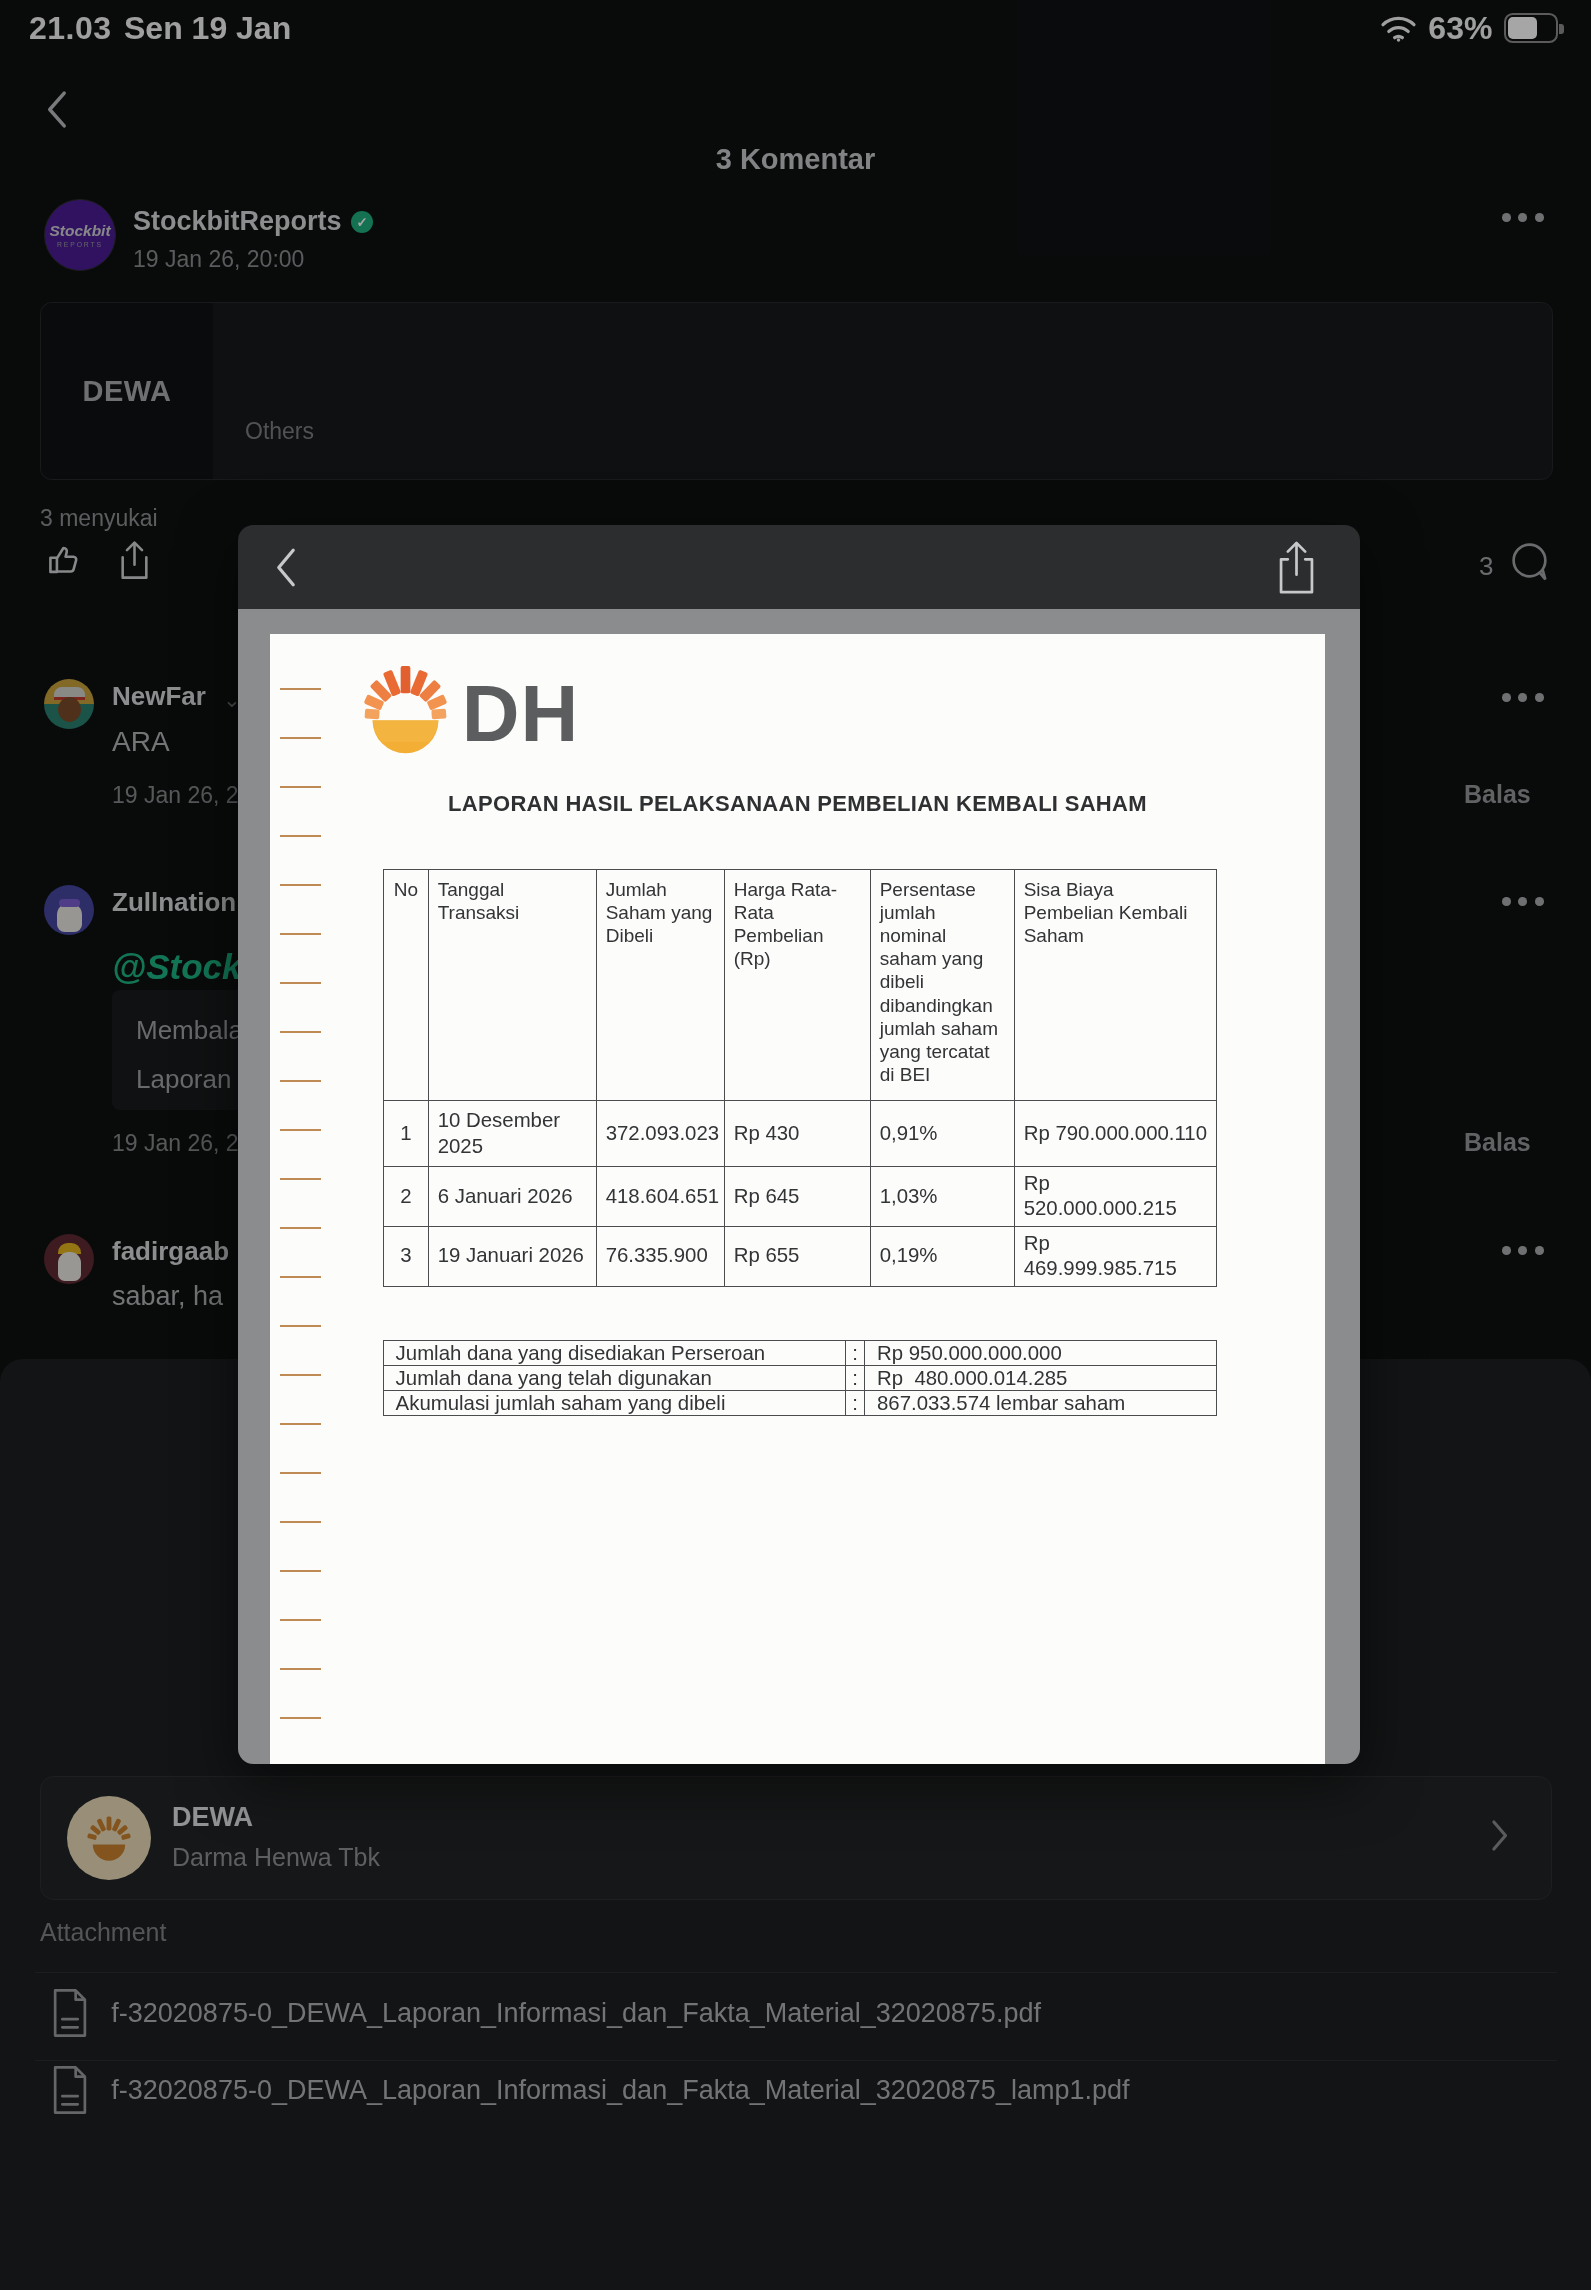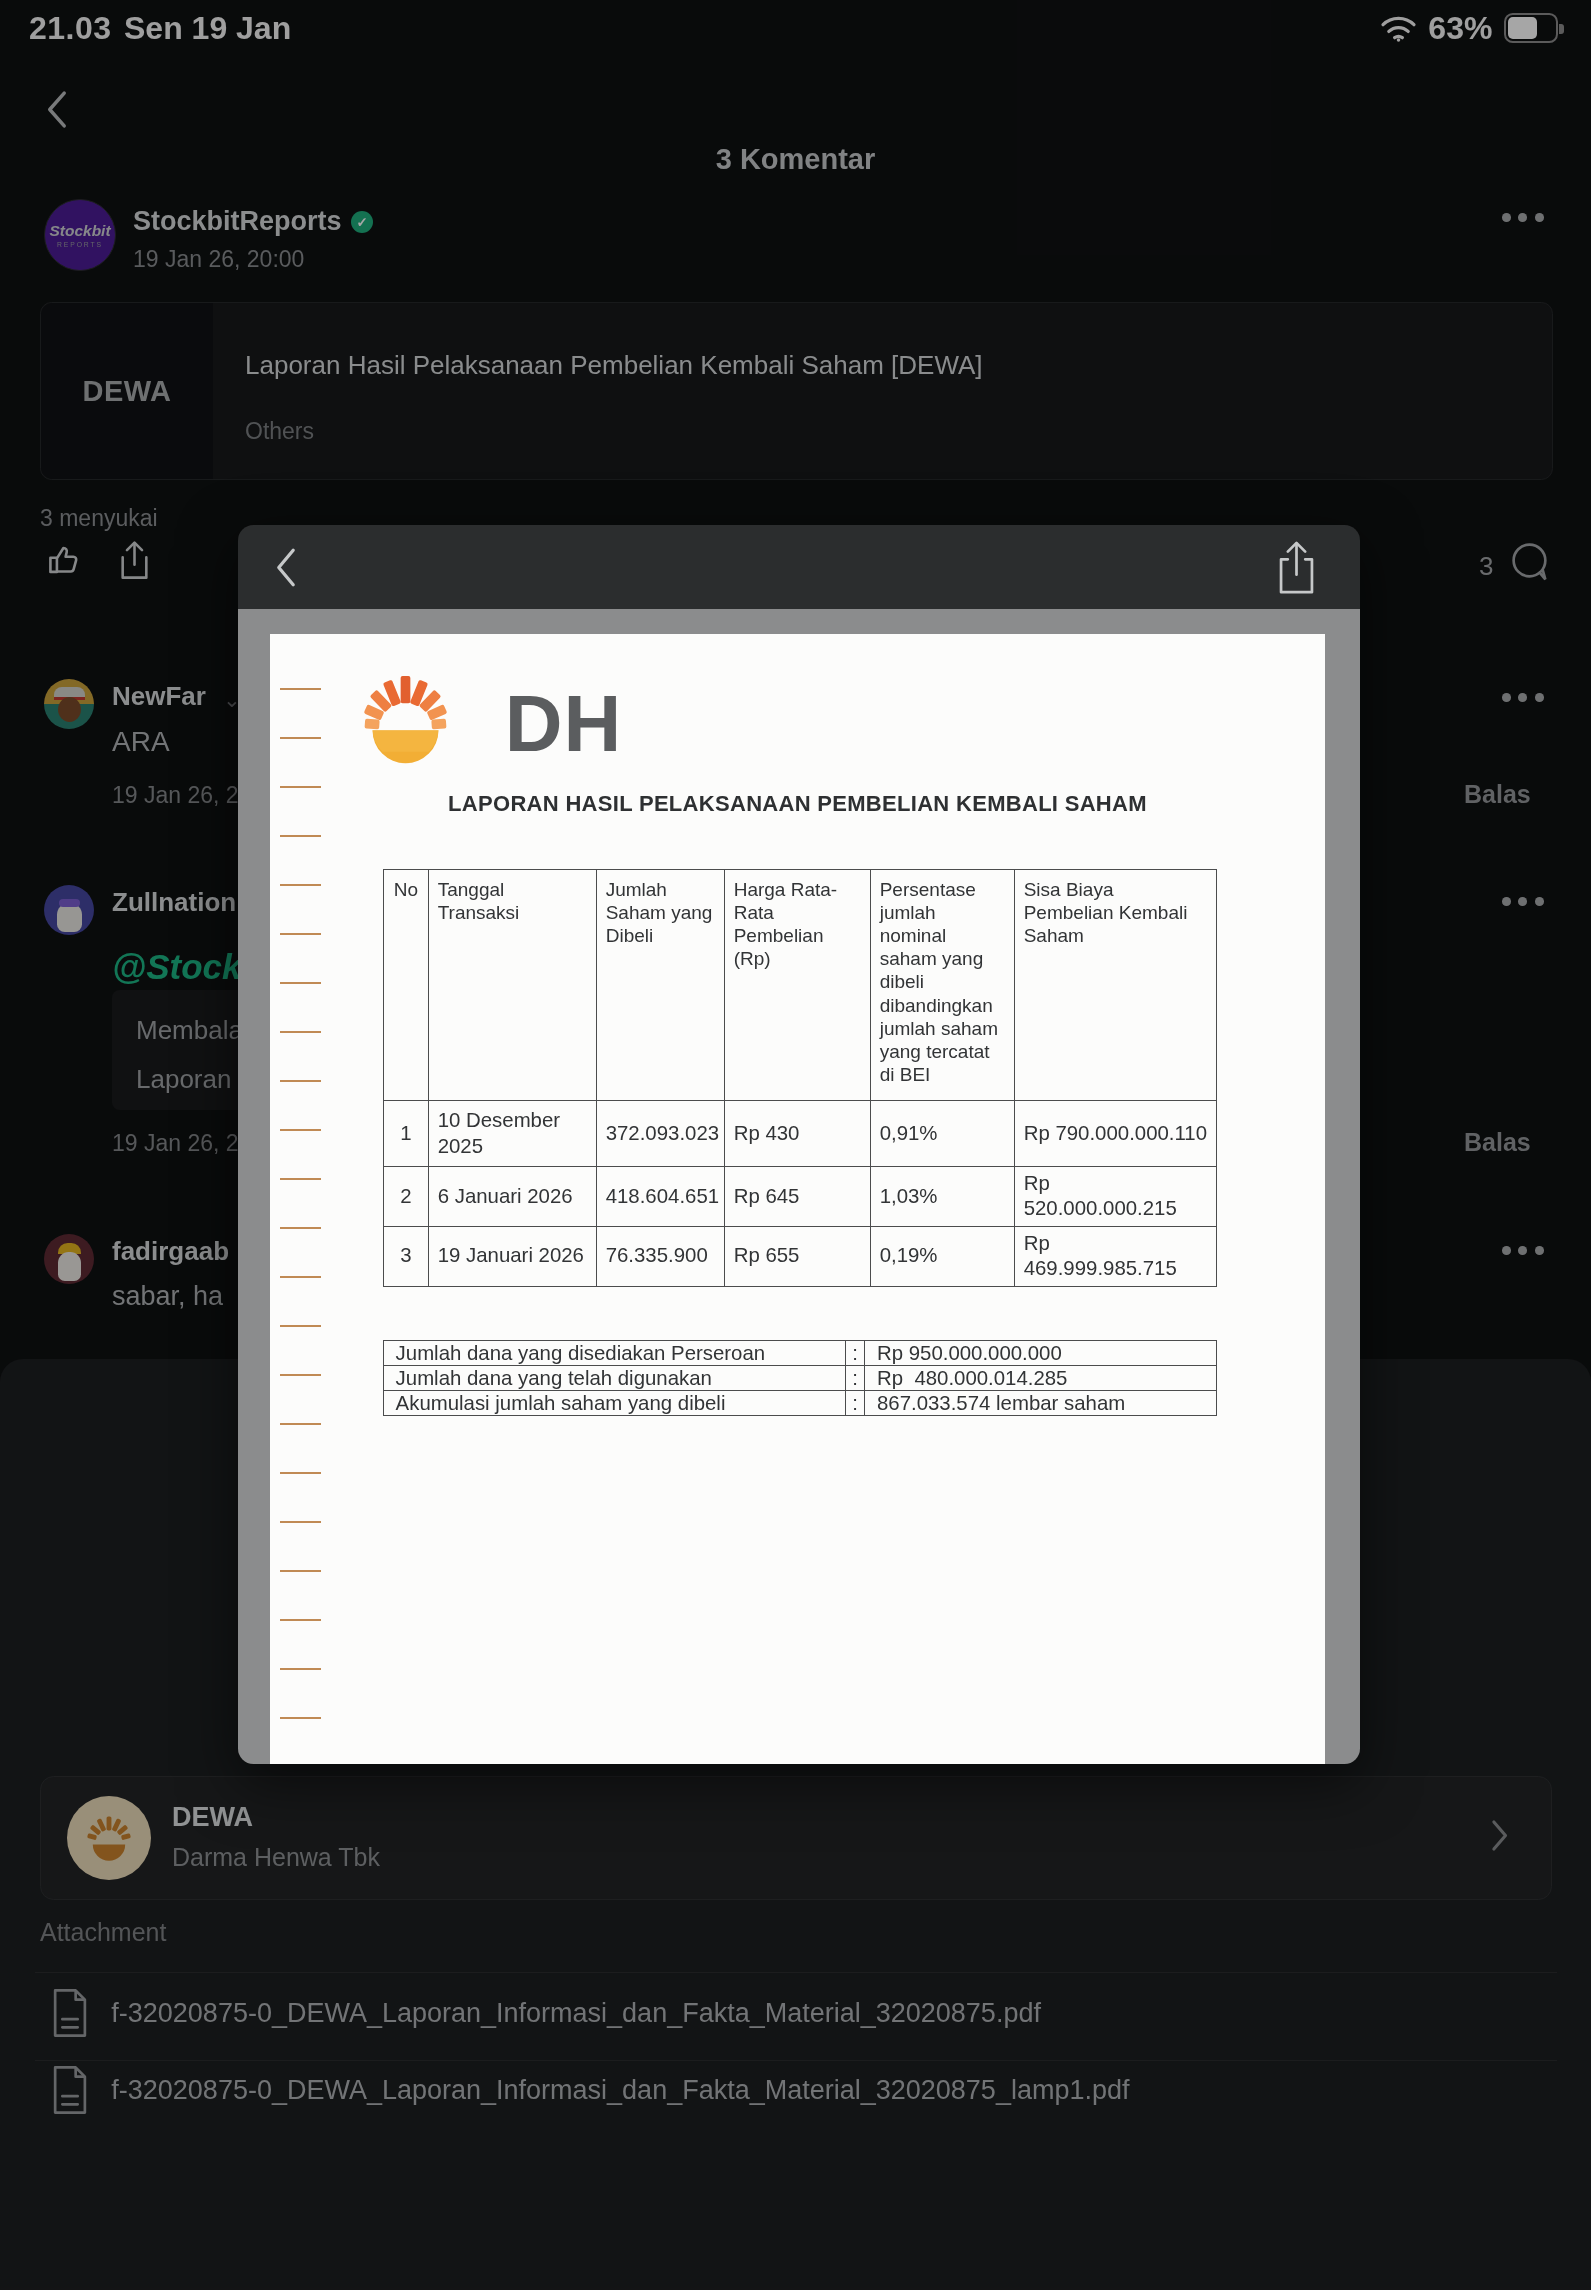--- a/index.html
+++ b/index.html
@@ -91,21 +91,21 @@
   
   .modal { position:absolute; left:238px; top:525px; width:1122px; height:1239px; z-index:10; border-radius:15.5px;
            box-shadow:0 17.5px 58px rgba(0,0,0,.55); }
   .modal-header { position:absolute; left:0; top:0; width:100%; height:84px; background:#2b2d2e; border-radius:15.5px 15.5px 0 0; }
   .modal-back { position:absolute; left:35px; top:20.4px; color:#c6c8c9; }
   .modal-share { position:absolute; right:41px; top:14.6px; color:#c6c8c9; }
   .viewer { position:absolute; left:0; top:84px; width:100%; height:1155px; background:#8b8c8d; border-radius:0 0 15.5px 15.5px; overflow:hidden; }
   .page { position:absolute; left:32px; top:25px; width:1055px; height:1130px; background:#fcfcfb; color:#323436; }
   .dash-col { position:absolute; left:9.7px; top:54px; width:41px; height:1050px;
               background:repeating-linear-gradient(to bottom, #c08a54 0 1.9px, transparent 1.9px 49px); }
-  .logo-row { position:absolute; left:87px; top:36px; display:flex;gap:43px; }
+  .logo-row { position:absolute; left:87px; top:26px; display:flex; }
   .logo-dh-text { font-size:80px; font-weight:700; color:#5b5d5f; letter-spacing:1px; margin-left:7.8px; margin-top:7.8px; }
   .doc-title { position:absolute; left:0; top:157px; width:100%; text-align:center; font-size:22px; font-weight:700;
                color:#2e3032; letter-spacing:0.3px; }
   table.doc { border-collapse:collapse; table-layout:fixed; }
   .doc-main { position:absolute; left:113px; top:235px; width:832px; }
   .doc td, .doc th { border:1.9px solid #4b4c4d; font-weight:400; text-align:left; }
   .doc-main th { vertical-align:top; padding:7.8px 8.7px; font-size:19px; line-height:1.22; }
   .doc-main td { vertical-align:middle; padding:3.9px 8.7px; font-size:20.4px; line-height:1.25; }
   .doc-main th.c-no, .doc-main td.c-no { text-align:center; padding-left:1.9px; padding-right:1.9px; }
   .doc-sum { position:absolute; left:113px; top:706px; width:834px; }
@@ -157,21 +157,20 @@
   </div>
   <div class="post-time">19 Jan 26, 20:00</div>
   <div class="dots dots-post">
       <i></i>
       <i></i>
       <i></i>
     </div>
 
   <div class="post-card">
     <div class="post-card-left">DEWA</div>
-    <div class="post-card-title">Laporan Hasil Pelaksanaan Pembelian Kembali Saham [DEWA]</div>
     <div class="post-card-cat">Others</div>
   </div>
 
   <div class="likes-label">3 menyukai</div>
   <div class="icon-like">
     <svg width="39" height="39" viewBox="0 0 36 36" fill="none" stroke="currentColor" stroke-width="2.4" stroke-linecap="round" stroke-linejoin="round">
       <path d="M11 16 l6-9.5 c2.3 0 3.6 1.8 3 4l-1 4h7.2 a2.6 2.6 0 0 1 2.5 3.3 l-2.3 8.4 a2.6 2.6 0 0 1-2.5 1.9 H11 z"></path>
       <path d="M11 15.5 H5 v13 h6"></path>
     </svg>
   </div>

